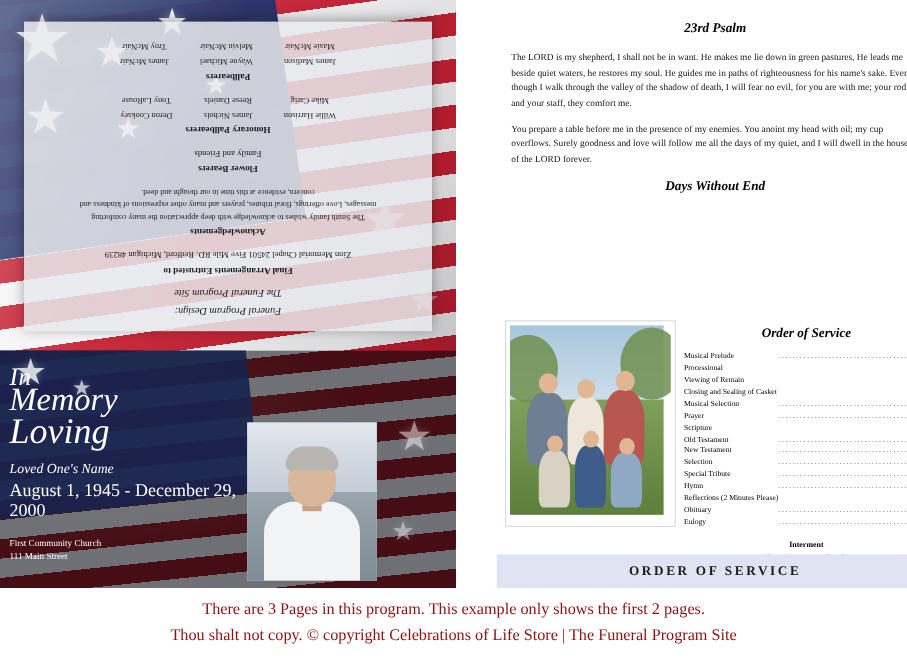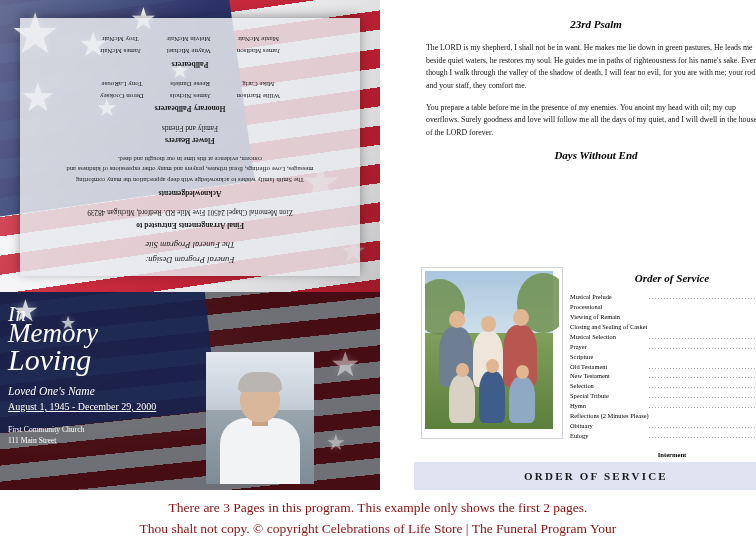--- a/index.html
+++ b/index.html
@@ -144,24 +144,23 @@
   .il-1 { font-size: 21px; letter-spacing: 0.5px; }
   .il-2 { font-size: 30px; margin-top: -6px; }
   .il-3 { font-size: 27px; margin-top: -9px; }
   .mem-name {
     font-style: italic;
     font-size: 11.5px;
     margin-top: 8px;
     color: #ffffff;
   }
   .mem-dates {
-    font-size: 10px;
+    font-size: 15px;
     margin-top: 4px;
     color: #ffffff;
-    text-decoration: underline;
   }
   .mem-addr {
     font-size: 7.6px;
     margin-top: 12px;
     line-height: 1.5;
     color: #ffffff;
   }
   .portrait {
     position: absolute;
     left: 206px;
@@ -521,16 +520,16 @@
           <div>Anycity, ST 83333</div>
         </div>
       </div>
     </div>
 
     <div class="oos-banner">ORDER OF SERVICE</div>
   </div>
 
   <div class="footer-notice">
     <div>There are 3 Pages in this program. This example only shows the first 2 pages.</div>
-    <div>Thou shalt not copy. © copyright Celebrations of Life Store | The Funeral Program Your</div>
+    <div>Thou shalt not copy. © copyright Celebrations of Life Store | The Funeral Program Site</div>
   </div>
 
 </div>
 
 </body></html>

